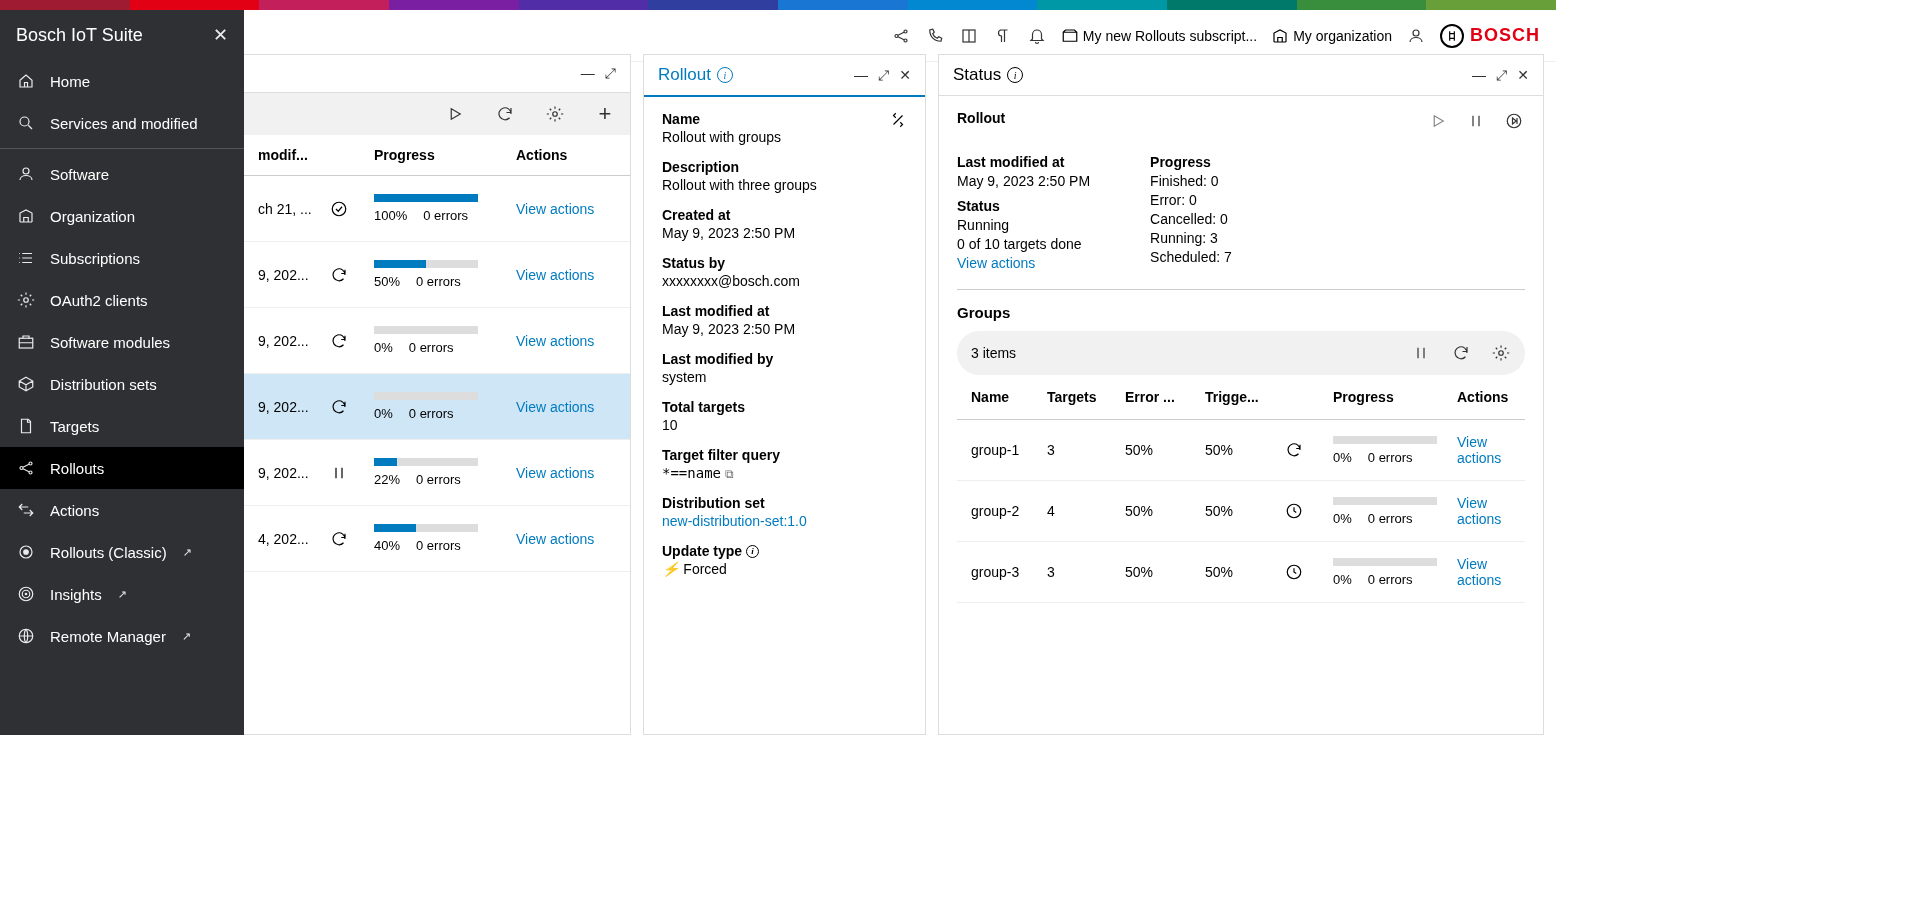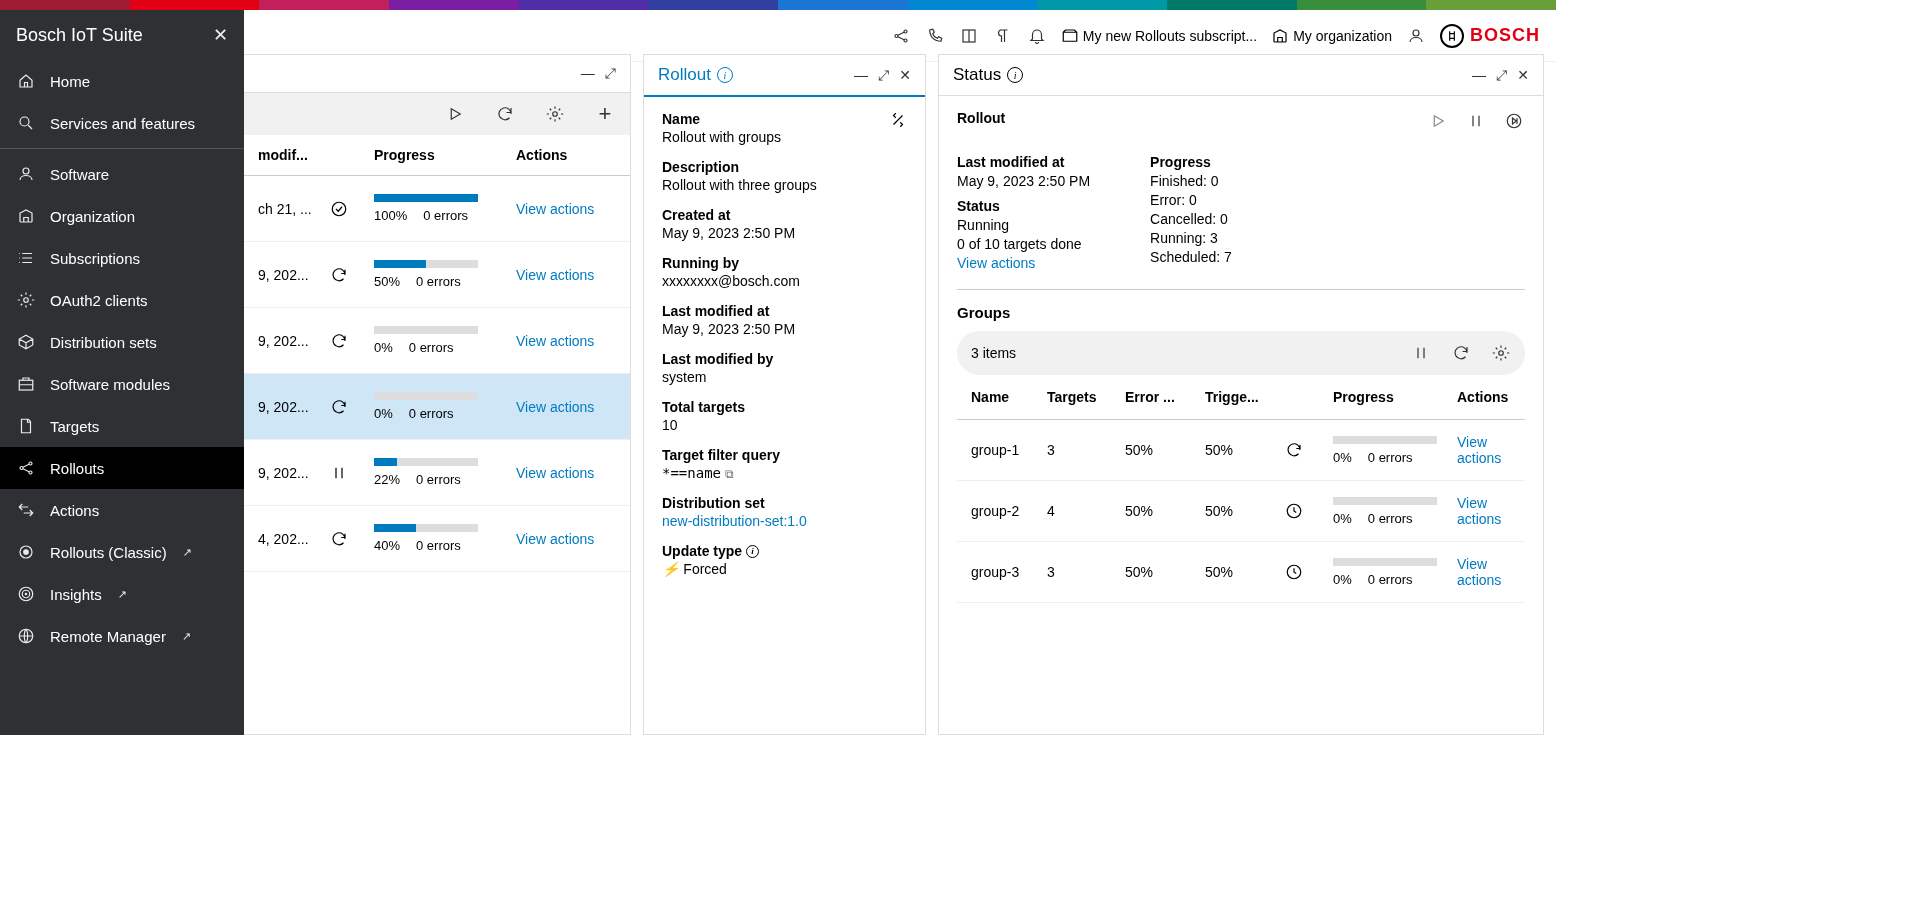--- a/index.html
+++ b/index.html
@@ -180,21 +180,21 @@
           </span>
           <span>Home</span>
         </div>
         <div class="sb-item">
           <span class="sb-ico">
             <svg class="icon " viewBox="0 0 24 24">
               <circle cx="10" cy="10" r="6"></circle>
               <path d="M20 20l-5-5"></path>
             </svg>
           </span>
-          <span>Services and features</span>
+          <span>Services and modified</span>
         </div>
         <div class="sb-sep"></div>
         <div class="sb-item">
           <span class="sb-ico">
             <svg class="icon " viewBox="0 0 24 24">
               <circle cx="12" cy="8" r="4"></circle>
               <path d="M4 20c0-4 4-6 8-6s8 2 8 6"></path>
             </svg>
           </span>
           <span>Software</span>
@@ -220,33 +220,33 @@
             <svg class="icon " viewBox="0 0 24 24">
               <circle cx="12" cy="12" r="3"></circle>
               <path d="M12 2v3M12 19v3M4 12H1M23 12h-3M5 5l2 2M17 17l2 2M5 19l2-2M17 7l2-2"></path>
             </svg>
           </span>
           <span>OAuth2 clients</span>
         </div>
         <div class="sb-item">
           <span class="sb-ico">
             <svg class="icon " viewBox="0 0 24 24">
-              <path d="M12 3l9 5v8l-9 5-9-5V8zM3 8l9 5 9-5M12 13v8"></path>
-            </svg>
-          </span>
-          <span>Distribution sets</span>
-        </div>
-        <div class="sb-item">
-          <span class="sb-ico">
-            <svg class="icon " viewBox="0 0 24 24">
               <rect x="3" y="7" width="18" height="13"></rect>
               <path d="M8 7V4h8v3M3 13h18"></path>
             </svg>
           </span>
           <span>Software modules</span>
+        </div>
+        <div class="sb-item">
+          <span class="sb-ico">
+            <svg class="icon " viewBox="0 0 24 24">
+              <path d="M12 3l9 5v8l-9 5-9-5V8zM3 8l9 5 9-5M12 13v8"></path>
+            </svg>
+          </span>
+          <span>Distribution sets</span>
         </div>
         <div class="sb-item">
           <span class="sb-ico">
             <svg class="icon " viewBox="0 0 24 24">
               <path d="M6 3h9l3 3v15H6zM14 3v4h4"></path>
             </svg>
           </span>
           <span>Targets</span>
         </div>
         <div class="sb-item active">
@@ -474,21 +474,21 @@
           </div>
         <div class="kv">
             <div class="k">Description</div>
             <div class="v">Rollout with three groups</div>
           </div>
         <div class="kv">
             <div class="k">Created at</div>
             <div class="v">May 9, 2023 2:50 PM</div>
           </div>
         <div class="kv">
-            <div class="k">Running by</div>
+            <div class="k">Status by</div>
             <div class="v">xxxxxxxx@bosch.com</div>
           </div>
         <div class="kv">
             <div class="k">Last modified at</div>
             <div class="v">May 9, 2023 2:50 PM</div>
           </div>
         <div class="kv">
             <div class="k">Last modified by</div>
             <div class="v">system</div>
           </div>

